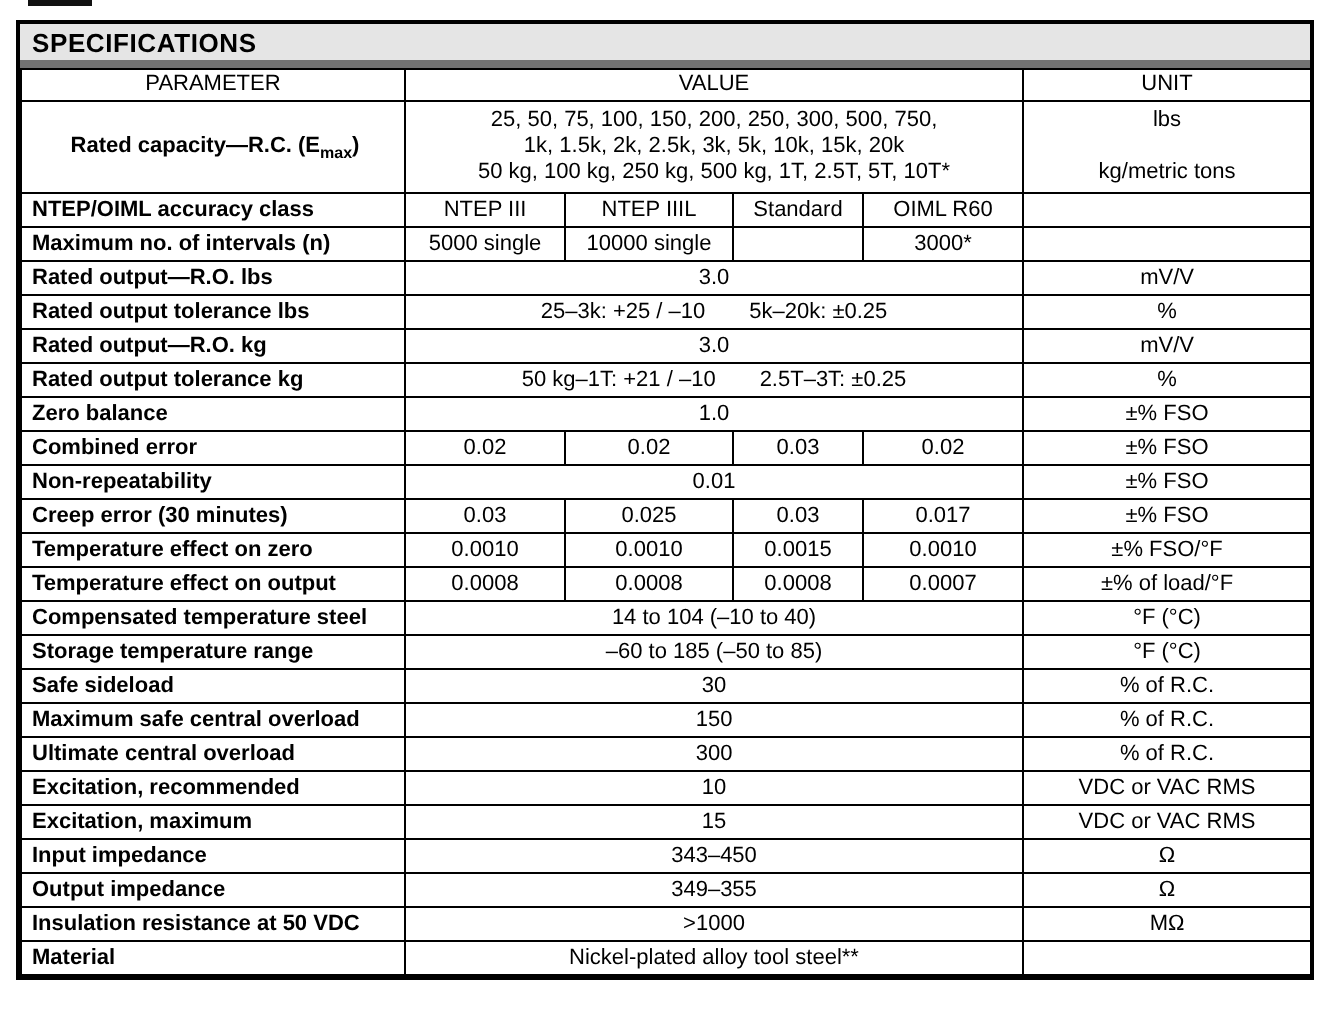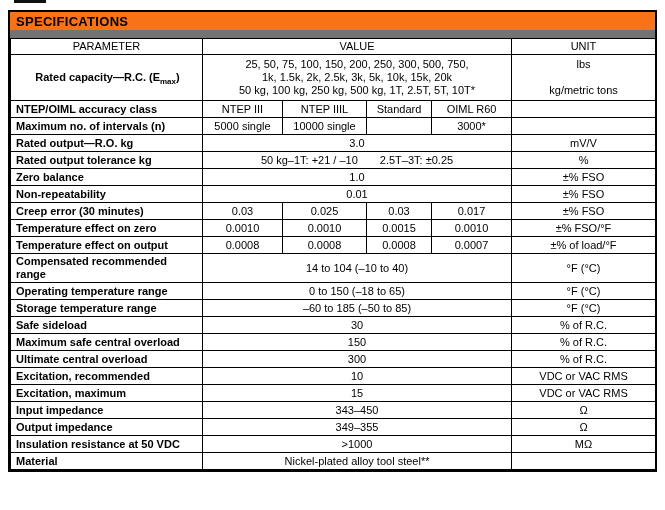--- a/index.html
+++ b/index.html
@@ -13,22 +13,22 @@
   }
   .crop-artifact{
     position:absolute;left:14px;top:0;width:32px;height:3px;background:#111;
   }
   .spec-panel{
     position:absolute;left:8px;top:10px;width:645px;
     border:2px solid #000;
     background:#fff;
   }
   .title-bar{
-    background:#f97316;
-    border-bottom:8px solid #737373;
+    background:#e5e5e5;
+    border-bottom:4px solid #737373;
     font-weight:bold;
     font-size:13px;
     letter-spacing:0.3px;
     padding:2px 6px 1px 6px;
     height:15px;
     line-height:15px;
   }
   table.spec-table{
     border-collapse:collapse;
     table-layout:fixed;
@@ -105,32 +105,50 @@
         </tr>
         <tr>
           <td class="param">Maximum no. of intervals (n)</td>
           <td class="val">5000 single</td>
           <td class="val">10000 single</td>
           <td class="val"></td>
           <td class="val">3000*</td>
           <td class="unit"></td>
         </tr>
         <tr>
+          <td class="param">Rated output—R.O. lbs</td>
+          <td class="val" colspan="4">3.0</td>
+          <td class="unit">mV/V</td>
+        </tr>
+        <tr>
+          <td class="param">Rated output tolerance lbs</td>
+          <td class="val" colspan="4">25–3k: +25 / –10  5k–20k: ±0.25</td>
+          <td class="unit">%</td>
+        </tr>
+        <tr>
           <td class="param">Rated output—R.O. kg</td>
           <td class="val" colspan="4">3.0</td>
           <td class="unit">mV/V</td>
         </tr>
         <tr>
           <td class="param">Rated output tolerance kg</td>
           <td class="val" colspan="4">50 kg–1T: +21 / –10  2.5T–3T: ±0.25</td>
           <td class="unit">%</td>
         </tr>
         <tr>
           <td class="param">Zero balance</td>
           <td class="val" colspan="4">1.0</td>
+          <td class="unit">±% FSO</td>
+        </tr>
+        <tr>
+          <td class="param">Combined error</td>
+          <td class="val">0.02</td>
+          <td class="val">0.02</td>
+          <td class="val">0.03</td>
+          <td class="val">0.02</td>
           <td class="unit">±% FSO</td>
         </tr>
         <tr>
           <td class="param">Non-repeatability</td>
           <td class="val" colspan="4">0.01</td>
           <td class="unit">±% FSO</td>
         </tr>
         <tr>
           <td class="param">Creep error (30 minutes)</td>
           <td class="val">0.03</td>
@@ -149,27 +167,22 @@
         </tr>
         <tr>
           <td class="param">Temperature effect on output</td>
           <td class="val">0.0008</td>
           <td class="val">0.0008</td>
           <td class="val">0.0008</td>
           <td class="val">0.0007</td>
           <td class="unit">±% of load/°F</td>
         </tr>
         <tr>
-          <td class="param">Compensated recommended range</td>
+          <td class="param">Compensated temperature steel</td>
           <td class="val" colspan="4">14 to 104 (–10 to 40)</td>
-          <td class="unit">°F (°C)</td>
-        </tr>
-        <tr>
-          <td class="param">Operating temperature range</td>
-          <td class="val" colspan="4">0 to 150 (–18 to 65)</td>
           <td class="unit">°F (°C)</td>
         </tr>
         <tr>
           <td class="param">Storage temperature range</td>
           <td class="val" colspan="4">–60 to 185 (–50 to 85)</td>
           <td class="unit">°F (°C)</td>
         </tr>
         <tr>
           <td class="param">Safe sideload</td>
           <td class="val" colspan="4">30</td>

